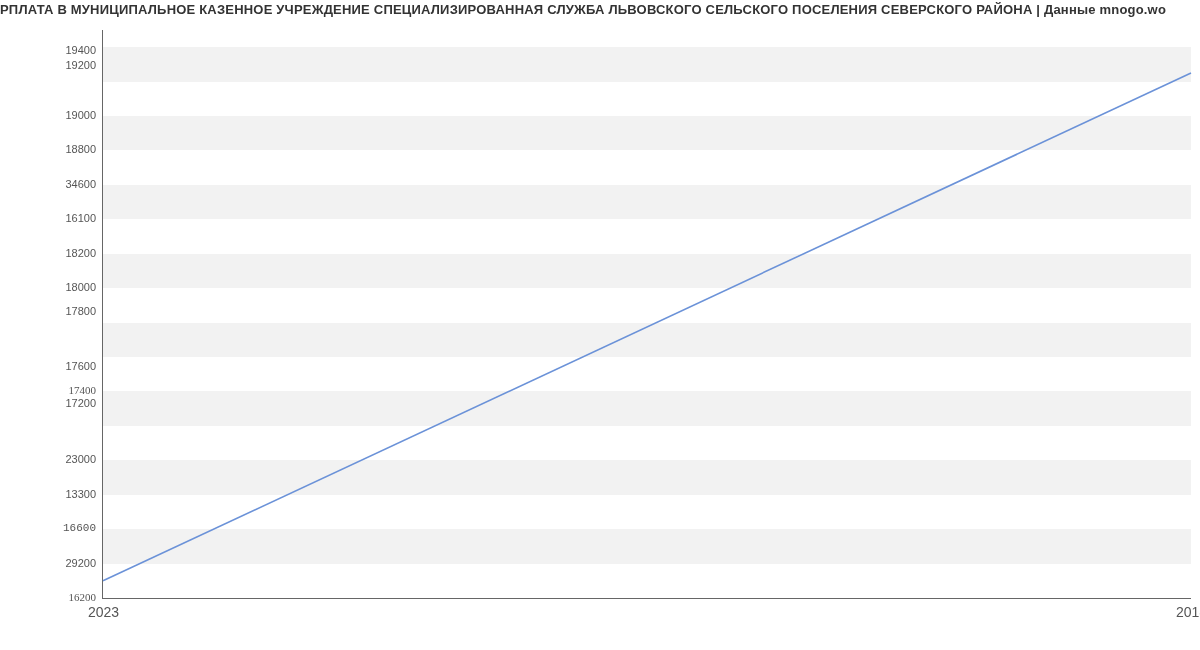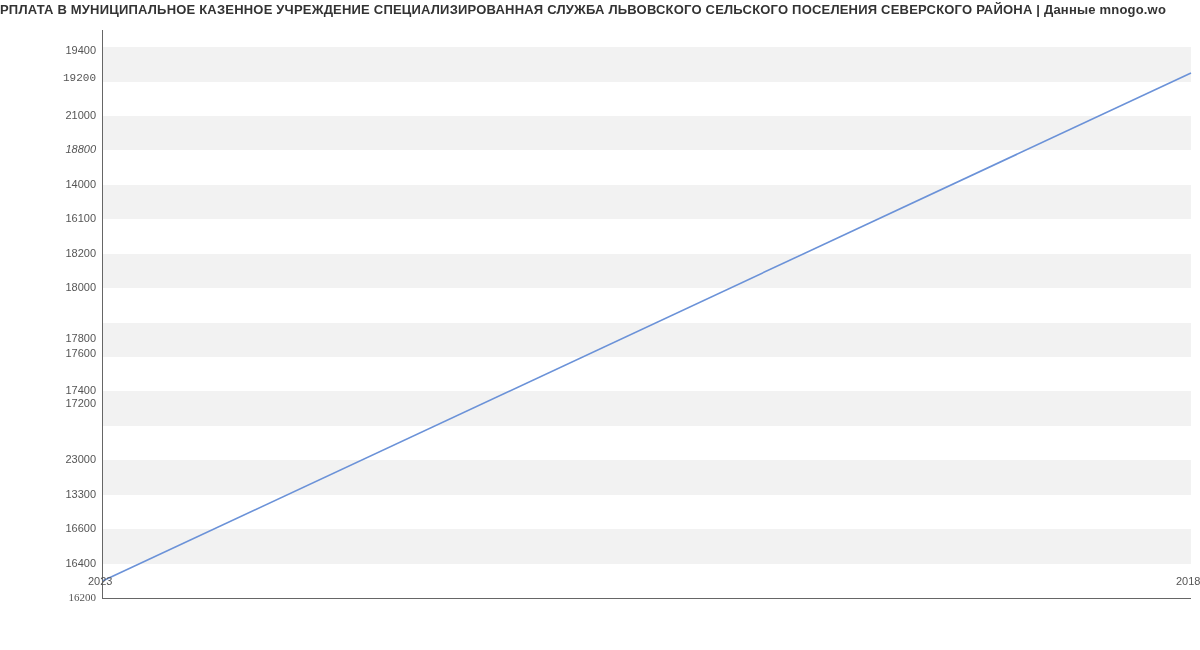--- a/index.html
+++ b/index.html
@@ -4,21 +4,21 @@
 <style>
   html,body{margin:0;padding:0;background:#fff;font-family:Verdana,Geneva,sans-serif;color:#333}
   .wrap{width:1200px;height:650px;position:relative;overflow:hidden}
   .title{position:absolute;left:0;top:2px;width:1106px;white-space:nowrap;
          font-size:13px;font-weight:700;color:#333;letter-spacing:.2px}
   .plot{position:absolute;left:102px;top:30px;width:1088px;height:568px;
         border-left:1px solid #666;border-bottom:1px solid #666}
   .band{position:absolute;left:0;width:100%;background:#f2f2f2}
   .ylab{position:absolute;right:1104px;width:90px;text-align:right;
         font-size:11px;color:#555}
-  .xlab{position:absolute;top:575px;font-size:11px;color:#555}
+  .xlab{position:absolute;top:604px;font-size:14px;color:#555}
   svg.line{position:absolute;left:0;top:0;width:100%;height:100%;overflow:visible}
   svg.line path{fill:none;stroke:#6b92d8;stroke-width:1.6}
 </style>
 </head>
 <body>
 <div class="wrap">
 
 <div class="title">РПЛАТА В МУНИЦИПАЛЬНОЕ КАЗЕННОЕ УЧРЕЖДЕНИЕ СПЕЦИАЛИЗИРОВАННАЯ СЛУЖБА ЛЬВОВСКОГО СЕЛЬСКОГО ПОСЕЛЕНИЯ СЕВЕРСКОГО РАЙОНА | Данные mnogo.wo</div>
 
 <div class="plot">
@@ -30,31 +30,31 @@
       <div class="band" style="top: 223.758px; height: 34.4242px;"></div>
       <div class="band" style="top: 154.909px; height: 34.4242px;"></div>
       <div class="band" style="top: 86.0606px; height: 34.4242px;"></div>
       <div class="band" style="top: 17.2121px; height: 34.4242px;"></div>
       <svg class="line">
         <path d="M0.0 550.8 L1088.0 43.0"></path>
       </svg>
     </div>
 
 <div class="ylab" style="top: 591px; font-family: Liberation Serif, serif;">16200</div>
-    <div class="ylab" style="top: 556.576px;">16400</div>
-    <div class="ylab" style="top: 522.152px;">16600</div>
+    <div class="ylab" style="top: 556.576px;">29200</div>
+    <div class="ylab" style="top: 522.152px; font-family: Liberation Mono, monospace;">16600</div>
     <div class="ylab" style="top: 487.727px;">13300</div>
     <div class="ylab" style="top: 453.303px;">23000</div>
     <div class="ylab" style="top: 397px;">17200</div>
-    <div class="ylab" style="top: 384.455px;">17400</div>
-    <div class="ylab" style="top: 347px;">17600</div>
-    <div class="ylab" style="top: 332px; text-align: right;">17800</div>
+    <div class="ylab" style="top: 384.455px; font-family: Liberation Serif, serif;">17400</div>
+    <div class="ylab" style="top: 360px;">17600</div>
+    <div class="ylab" style="top: 305px; text-align: right;">17800</div>
     <div class="ylab" style="top: 281.182px;">18000</div>
     <div class="ylab" style="top: 246.758px;">18200</div>
     <div class="ylab" style="top: 212.333px;">16100</div>
-    <div class="ylab" style="top: 177.909px;">14000</div>
-    <div class="ylab" style="top: 143.485px; font-style: italic;">18800</div>
-    <div class="ylab" style="top: 109.061px;">21000</div>
-    <div class="ylab" style="top: 72px; font-family: Liberation Mono, monospace;">19200</div>
+    <div class="ylab" style="top: 177.909px;">34600</div>
+    <div class="ylab" style="top: 143.485px;">18800</div>
+    <div class="ylab" style="top: 109.061px;">19000</div>
+    <div class="ylab" style="top: 59px;">19200</div>
     <div class="ylab" style="top: 44px;">19400</div>
     <div class="xlab" style="left: 88px;">2023</div>
     <div class="xlab" style="left: 1176px;">2018</div>
   </div>
 
 </body></html>

